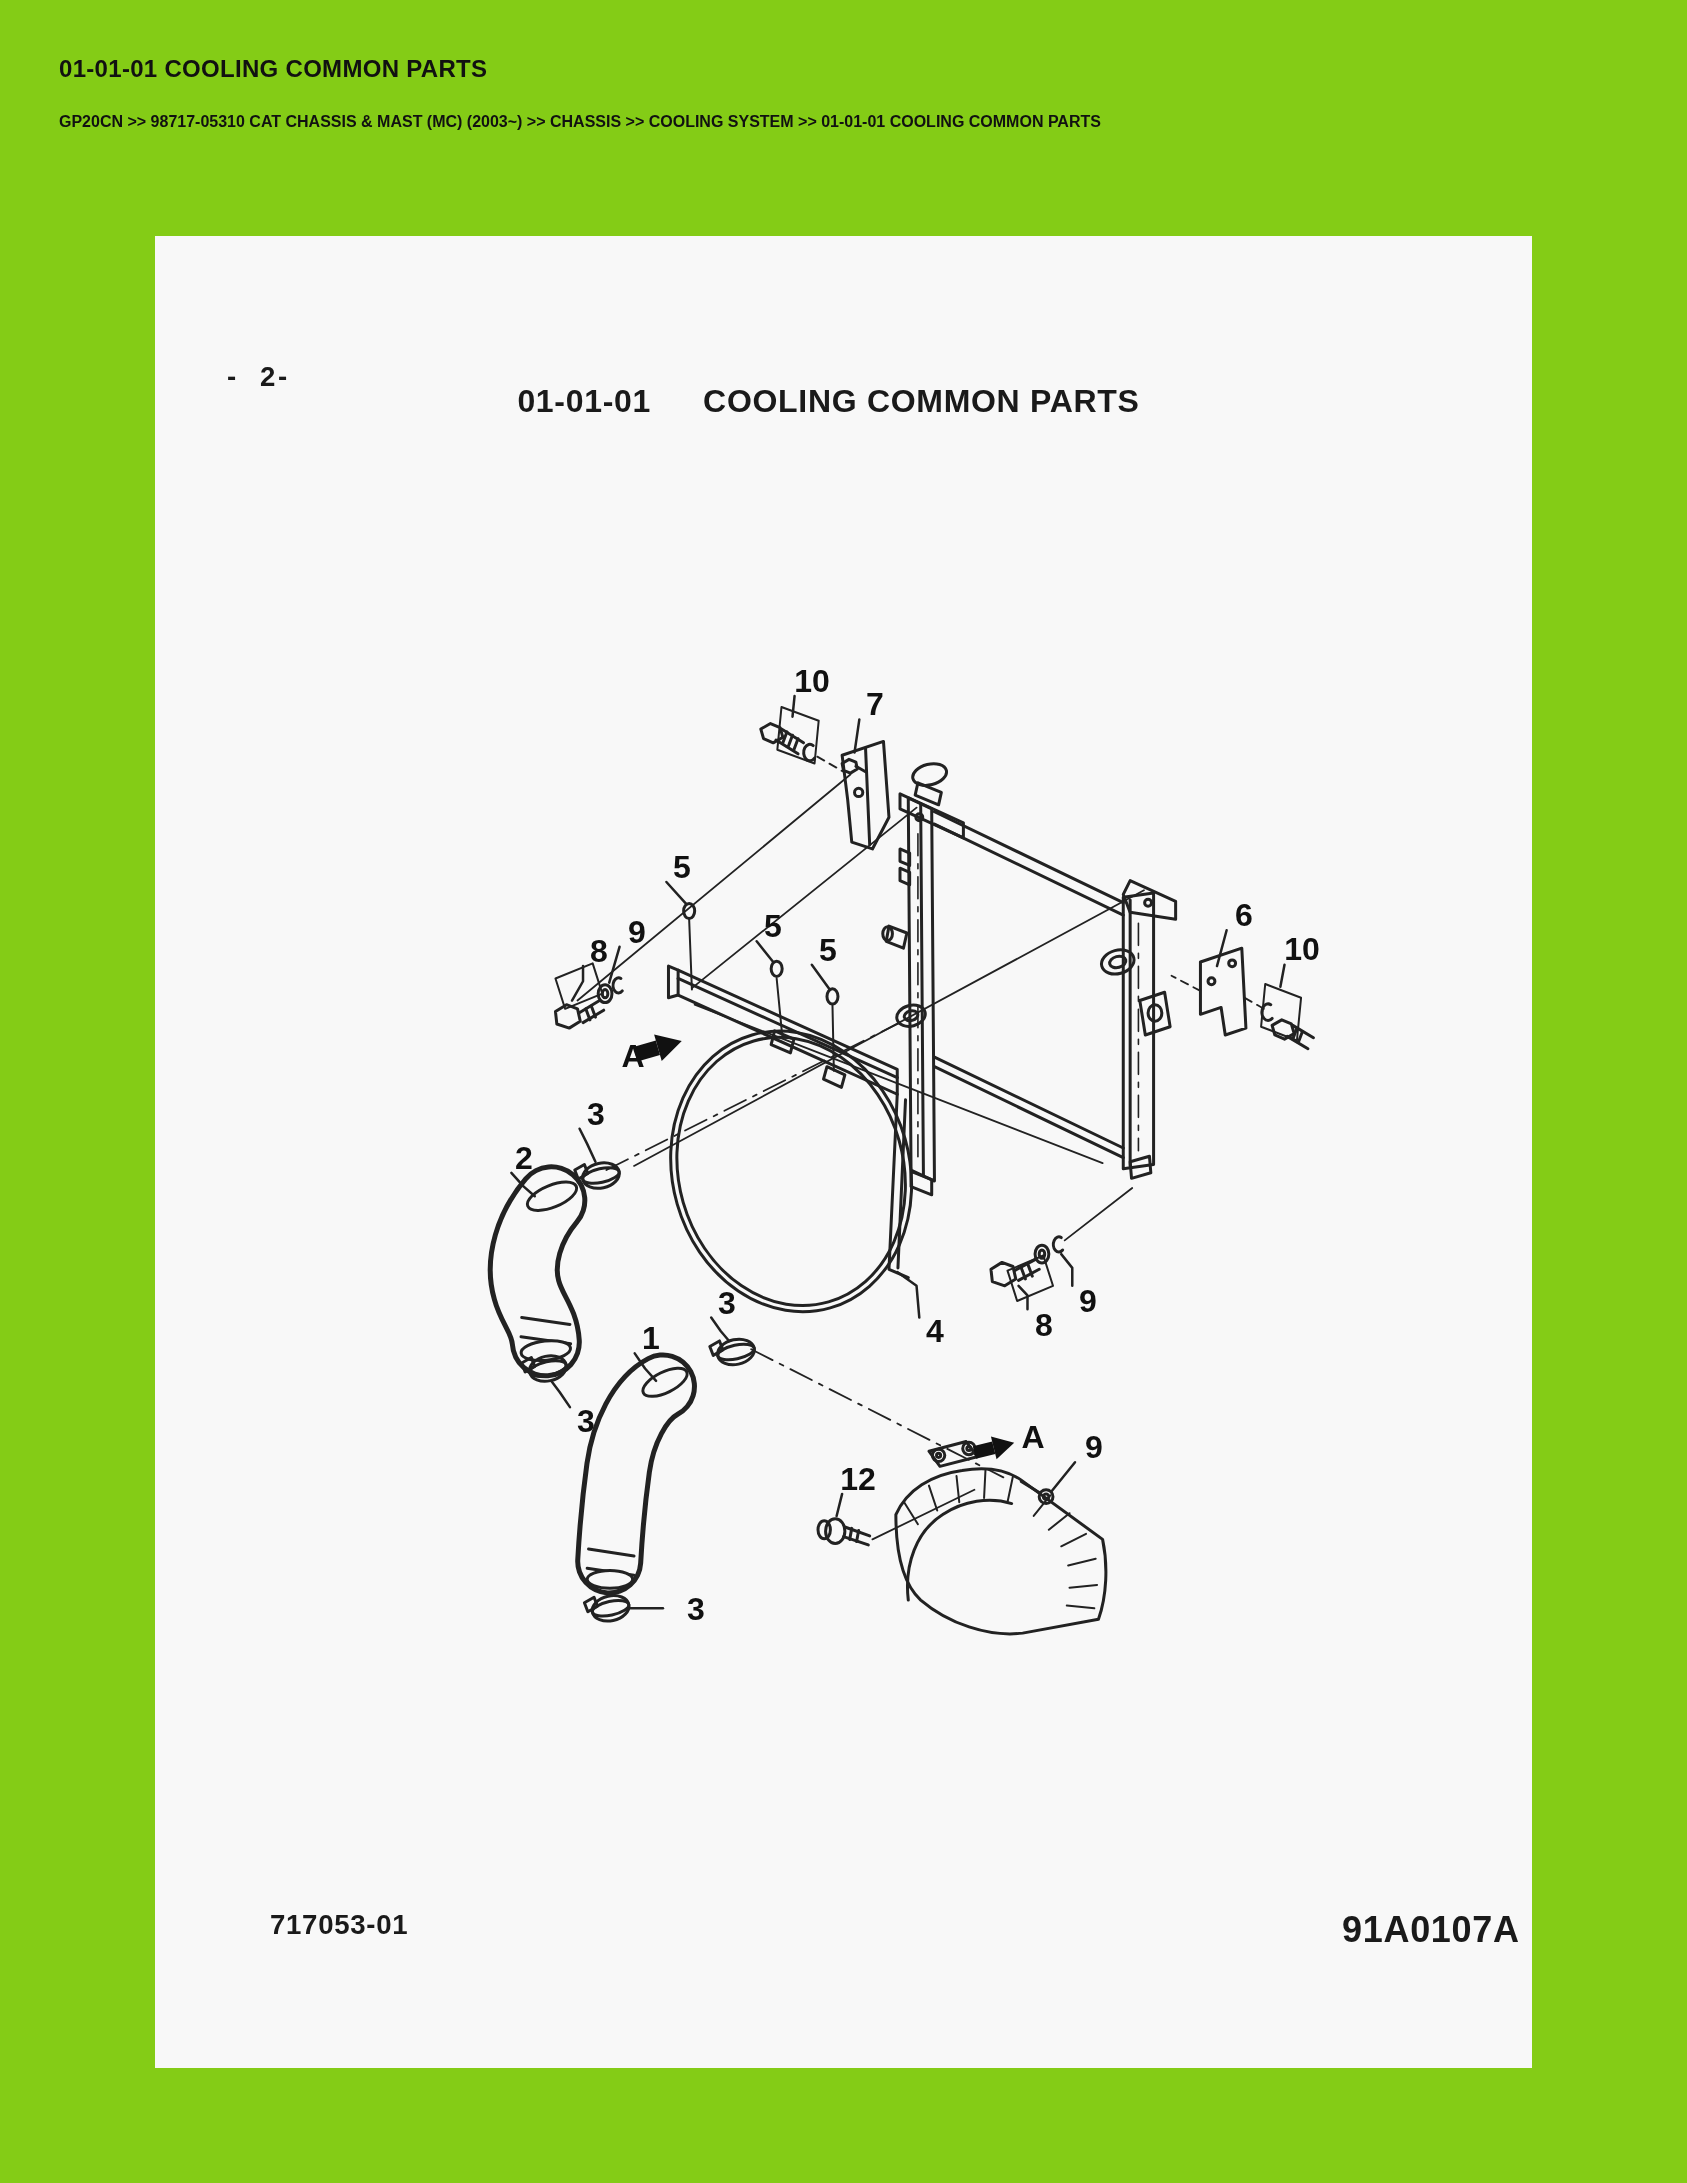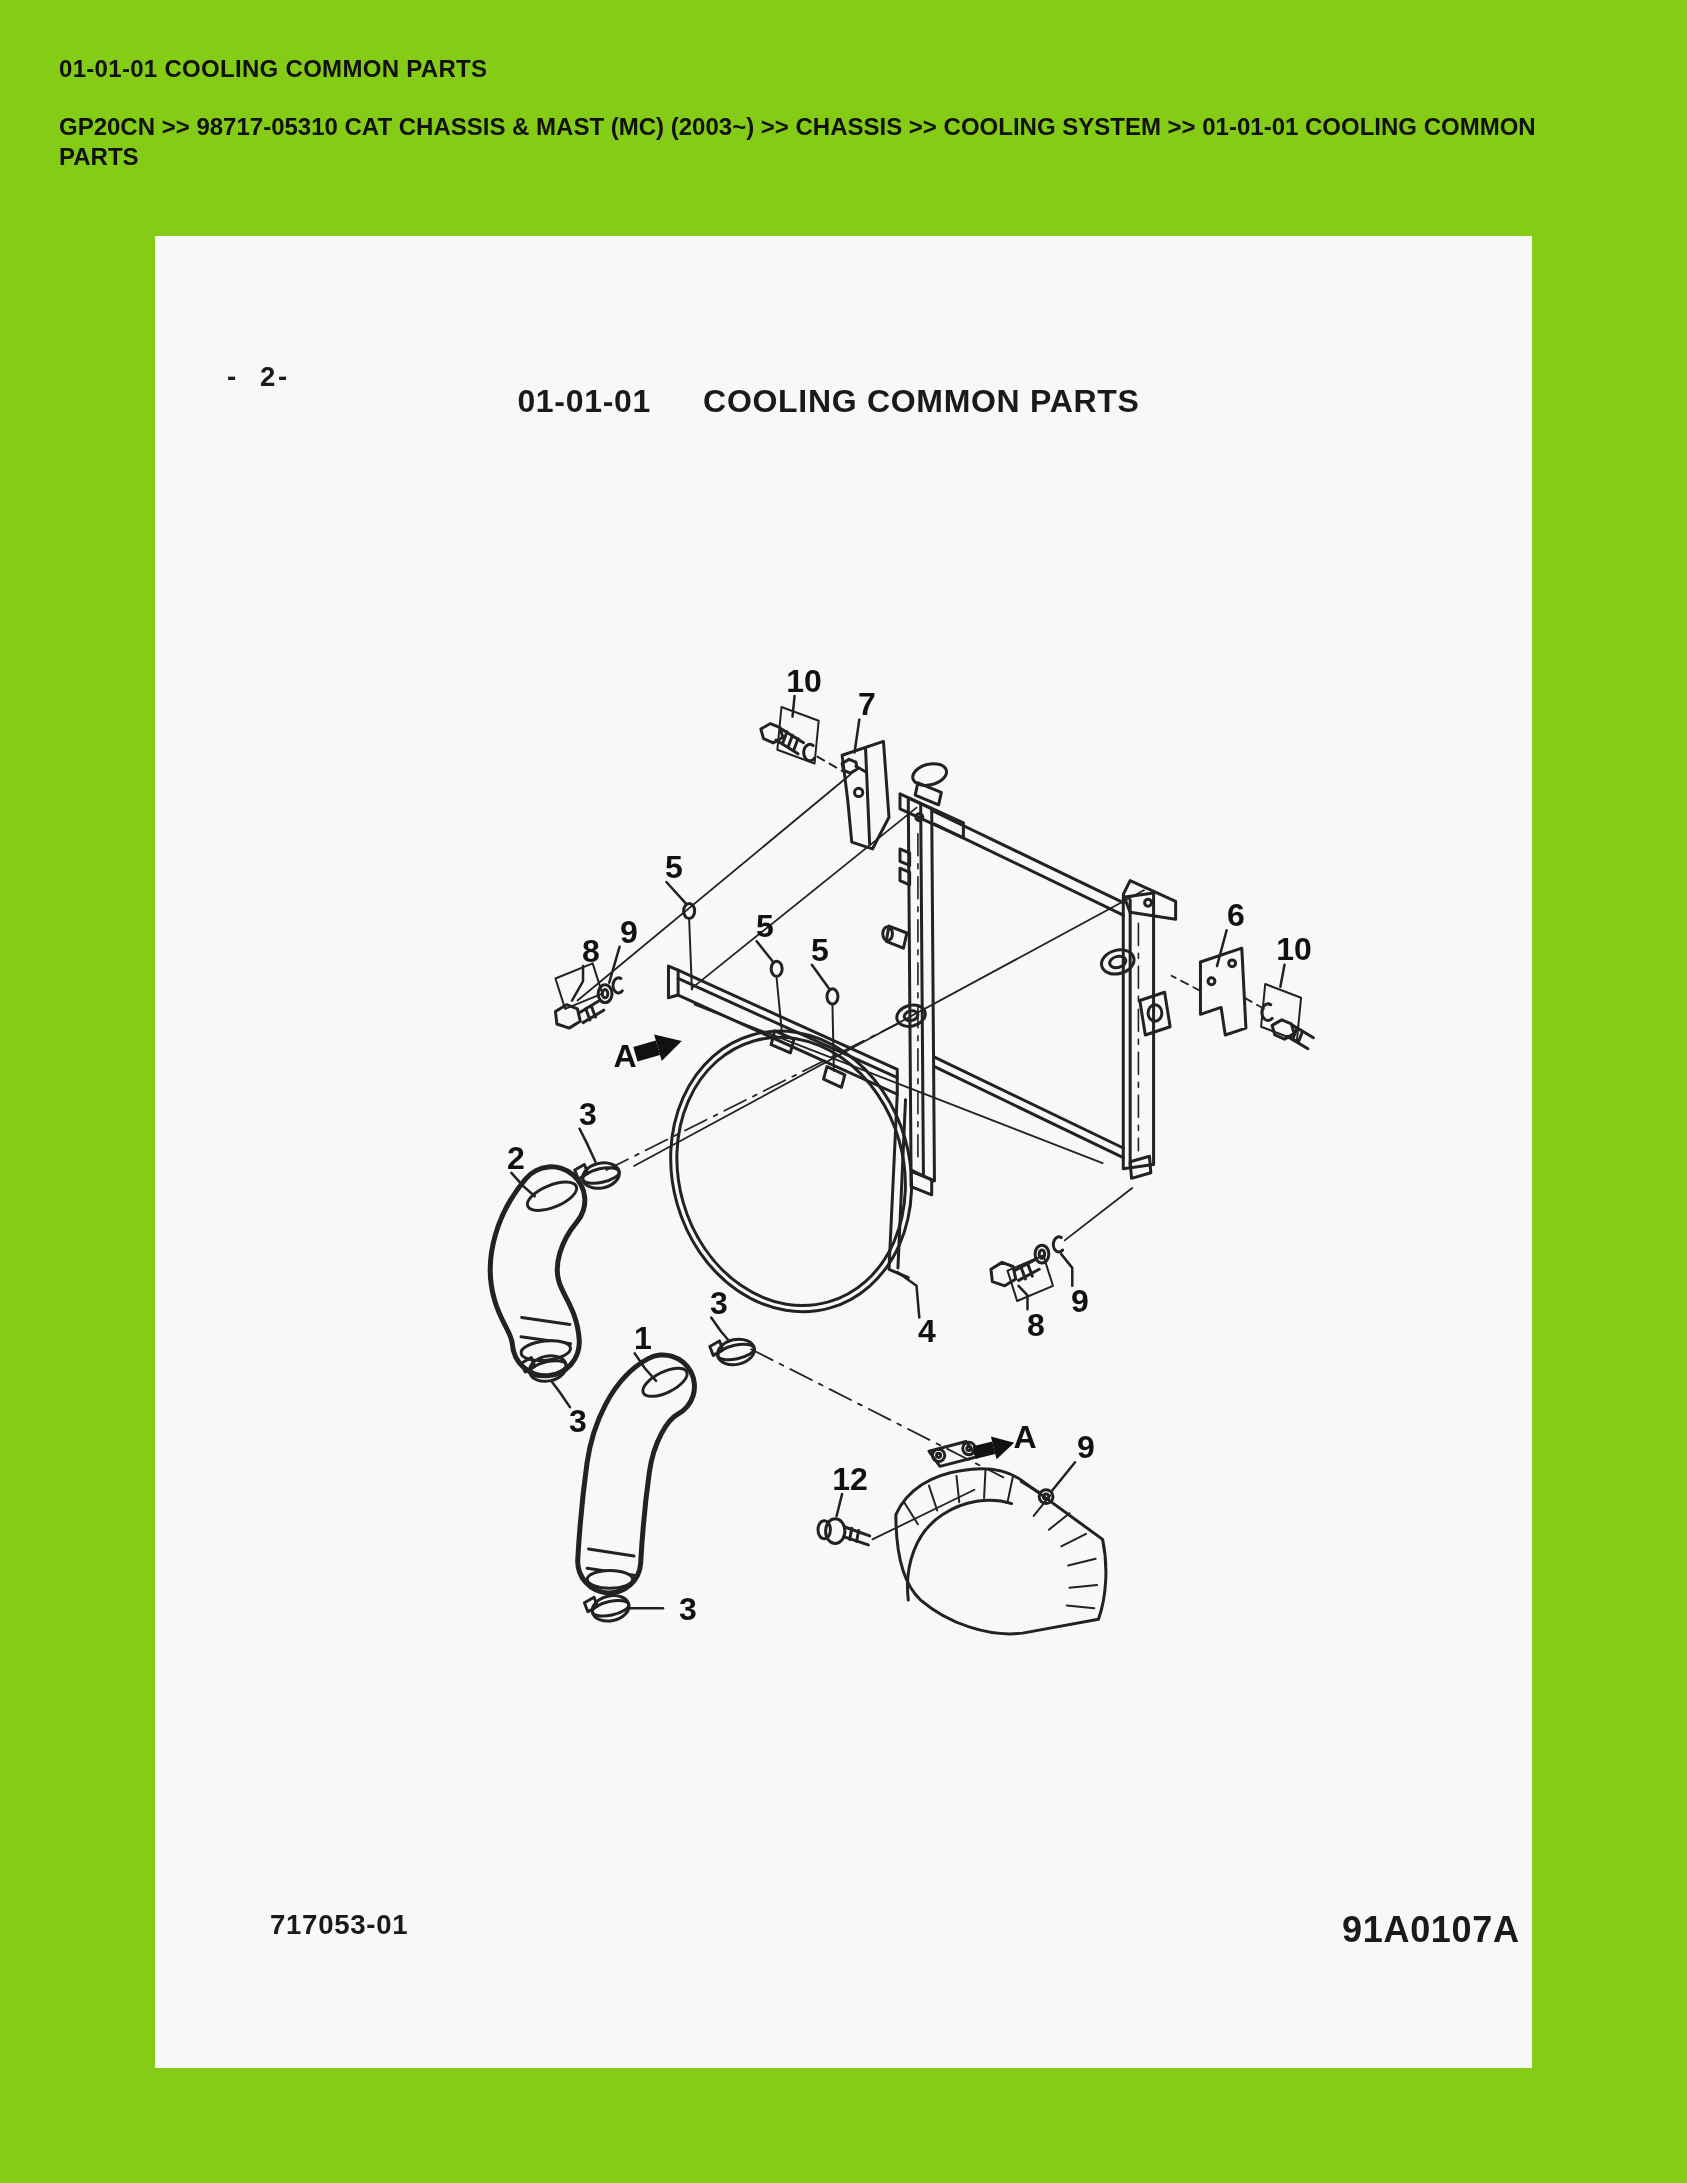--- a/index.html
+++ b/index.html
@@ -1,19 +1,19 @@
 <!DOCTYPE html>
 <html style="font-size:11px"><head>
 <meta charset="utf-8">
 <style>
   html,body{margin:0;padding:0;background:#ffffff;}
   .page{position:relative;width:1687px;height:2183px;background:#84cc16;
         font-family:"Liberation Sans",sans-serif;overflow:hidden;color:#111;}
   .hdr{position:absolute;left:59px;top:55px;font-size:24px;font-weight:bold;letter-spacing:0.3px;white-space:nowrap;}
-  .crumb{position:absolute;left:59px;top:112px;width:1537px;font-size:24px;font-weight:bold;line-height:1.24;}
+  .crumb{position:absolute;left:59px;top:112px;width:1537px;font-size:16px;font-weight:bold;line-height:1.24;}
   .scan{position:absolute;left:155px;top:236px;width:1377px;height:1832px;background:#f8f8f8;}
   .scan-text{position:absolute;color:#1a1a1a;font-weight:bold;white-space:pre;}
   .dwg-title{left:479px;top:346px;font-size:32px;letter-spacing:0.7px;}
   .dwg-title .code{margin-right:52px;}
   .page-marker{left:227px;top:361px;font-size:27.6px;letter-spacing:2.8px;}
   .doc-number{left:270px;top:1909px;font-size:27.6px;letter-spacing:0.7px;}
   .figure-code{left:1342px;top:1909px;font-size:36px;letter-spacing:0.7px;text-align:center;}
   .diagram{position:absolute;left:0;top:0;}
   .callout{position:absolute;transform:translate(-50%,-50%);font-size:32px;font-weight:bold;
            color:#111;white-space:nowrap;}
@@ -255,21 +255,21 @@
       <polyline points="1032,1912 1046,1932 1058,1946"></polyline>
       <line x1="914" y1="2334" x2="962" y2="2334"></line>
       <polyline points="1334,1912 1330,1866 1302,1846"></polyline>
       <polyline points="1491,1900 1491,1880 1478,1866"></polyline>
       <polyline points="1556,1866 1556,1840 1540,1820"></polyline>
       <line x1="1222" y1="2168" x2="1214" y2="2200"></line>
       <line x1="1560" y1="2122" x2="1526" y2="2164"></line>
     </g>
   </svg>
 
-  <div id="callouts" style="position:absolute;left:8px;top:0;width:1402px;height:2183px;">
+  <div id="callouts" style="position:absolute;left:16px;top:0;width:1402px;height:2183px;">
       <span class="callout" style="left: 796px; top: 681px;">10</span>
       <span class="callout" style="left: 859px; top: 704px;">7</span>
       <span class="callout" style="left: 666px; top: 867px;">5</span>
       <span class="callout" style="left: 757px; top: 926px;">5</span>
       <span class="callout" style="left: 812px; top: 950px;">5</span>
       <span class="callout" style="left: 583px; top: 951px;">8</span>
       <span class="callout" style="left: 621px; top: 932px;">9</span>
       <span class="callout" style="left: 617px; top: 1056px;">A</span>
       <span class="callout" style="left: 1228px; top: 915px;">6</span>
       <span class="callout" style="left: 1286px; top: 949px;">10</span>

